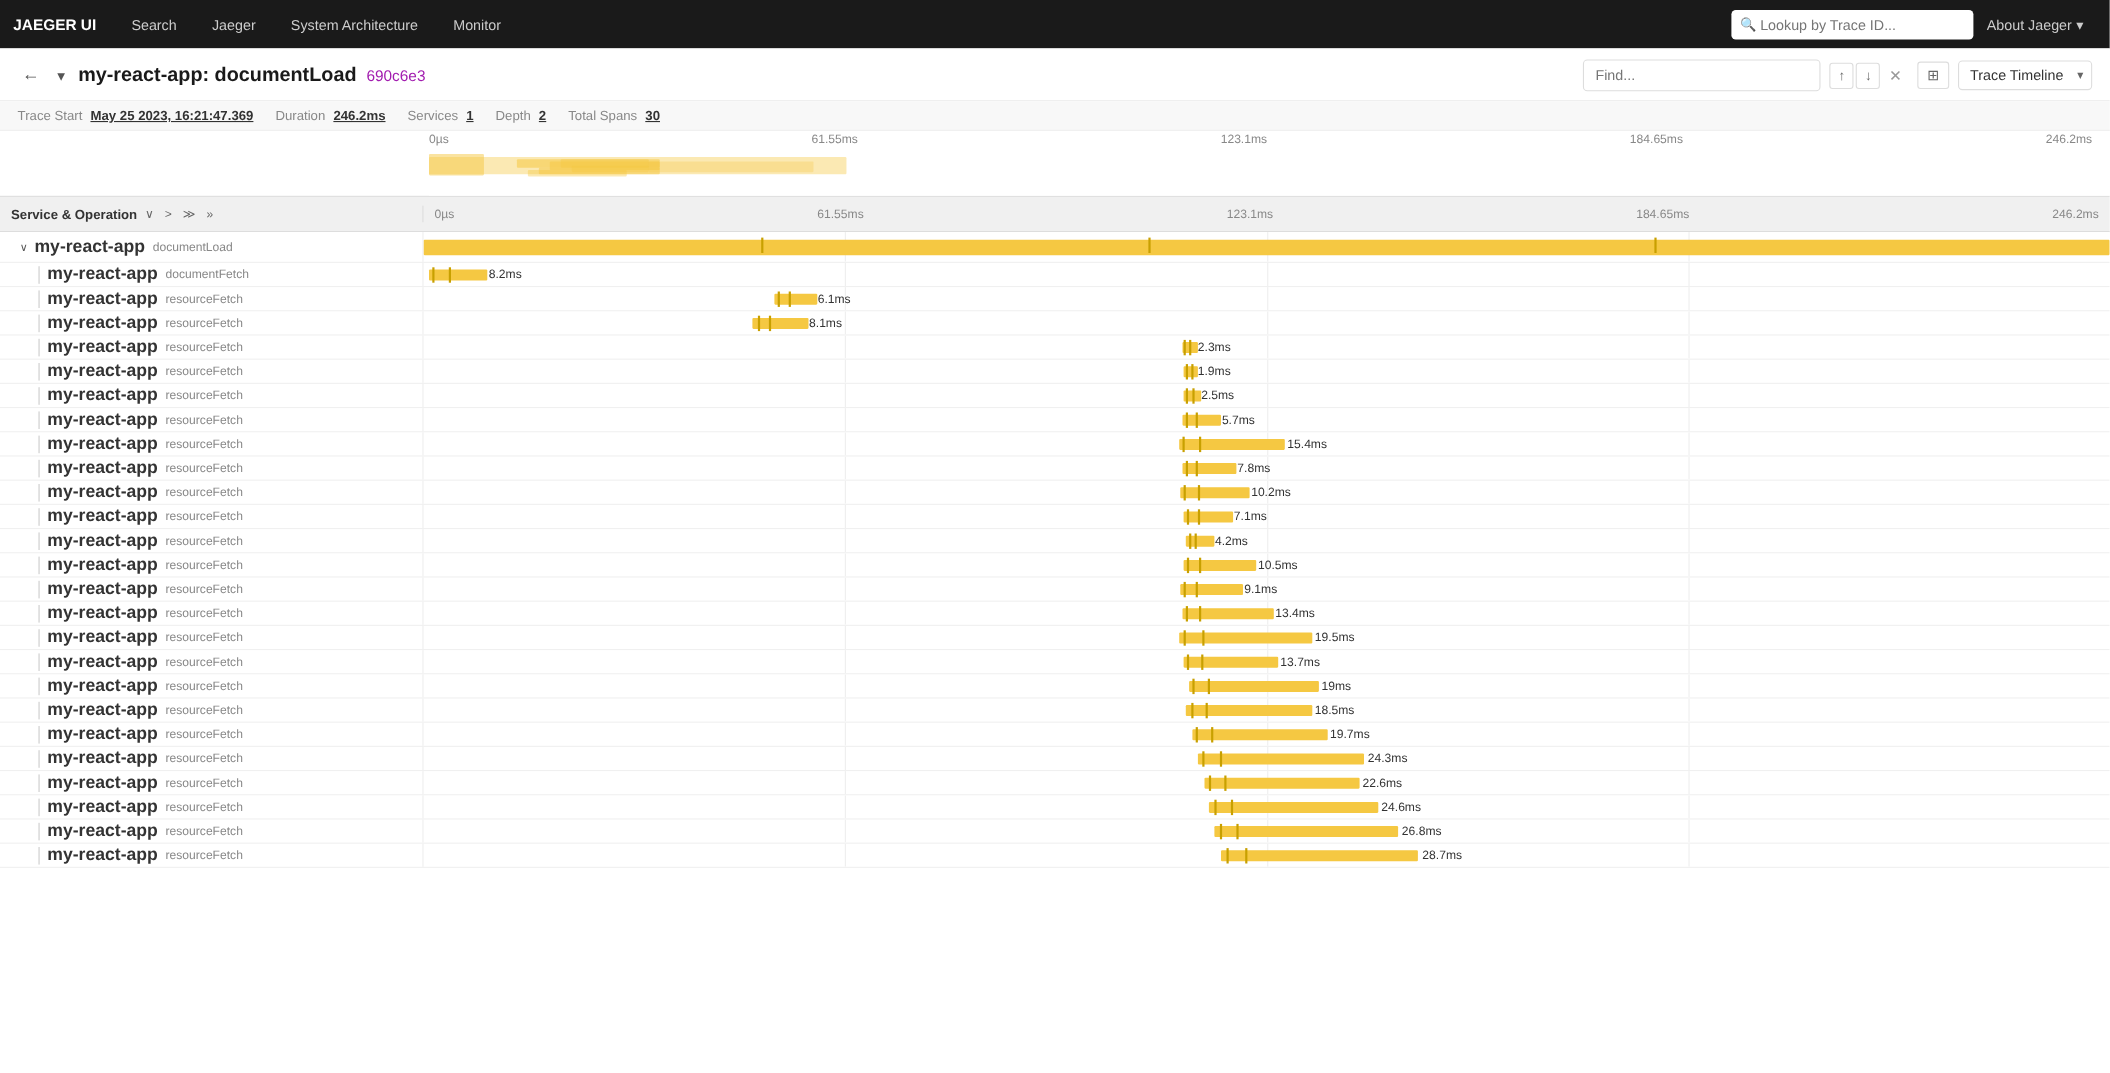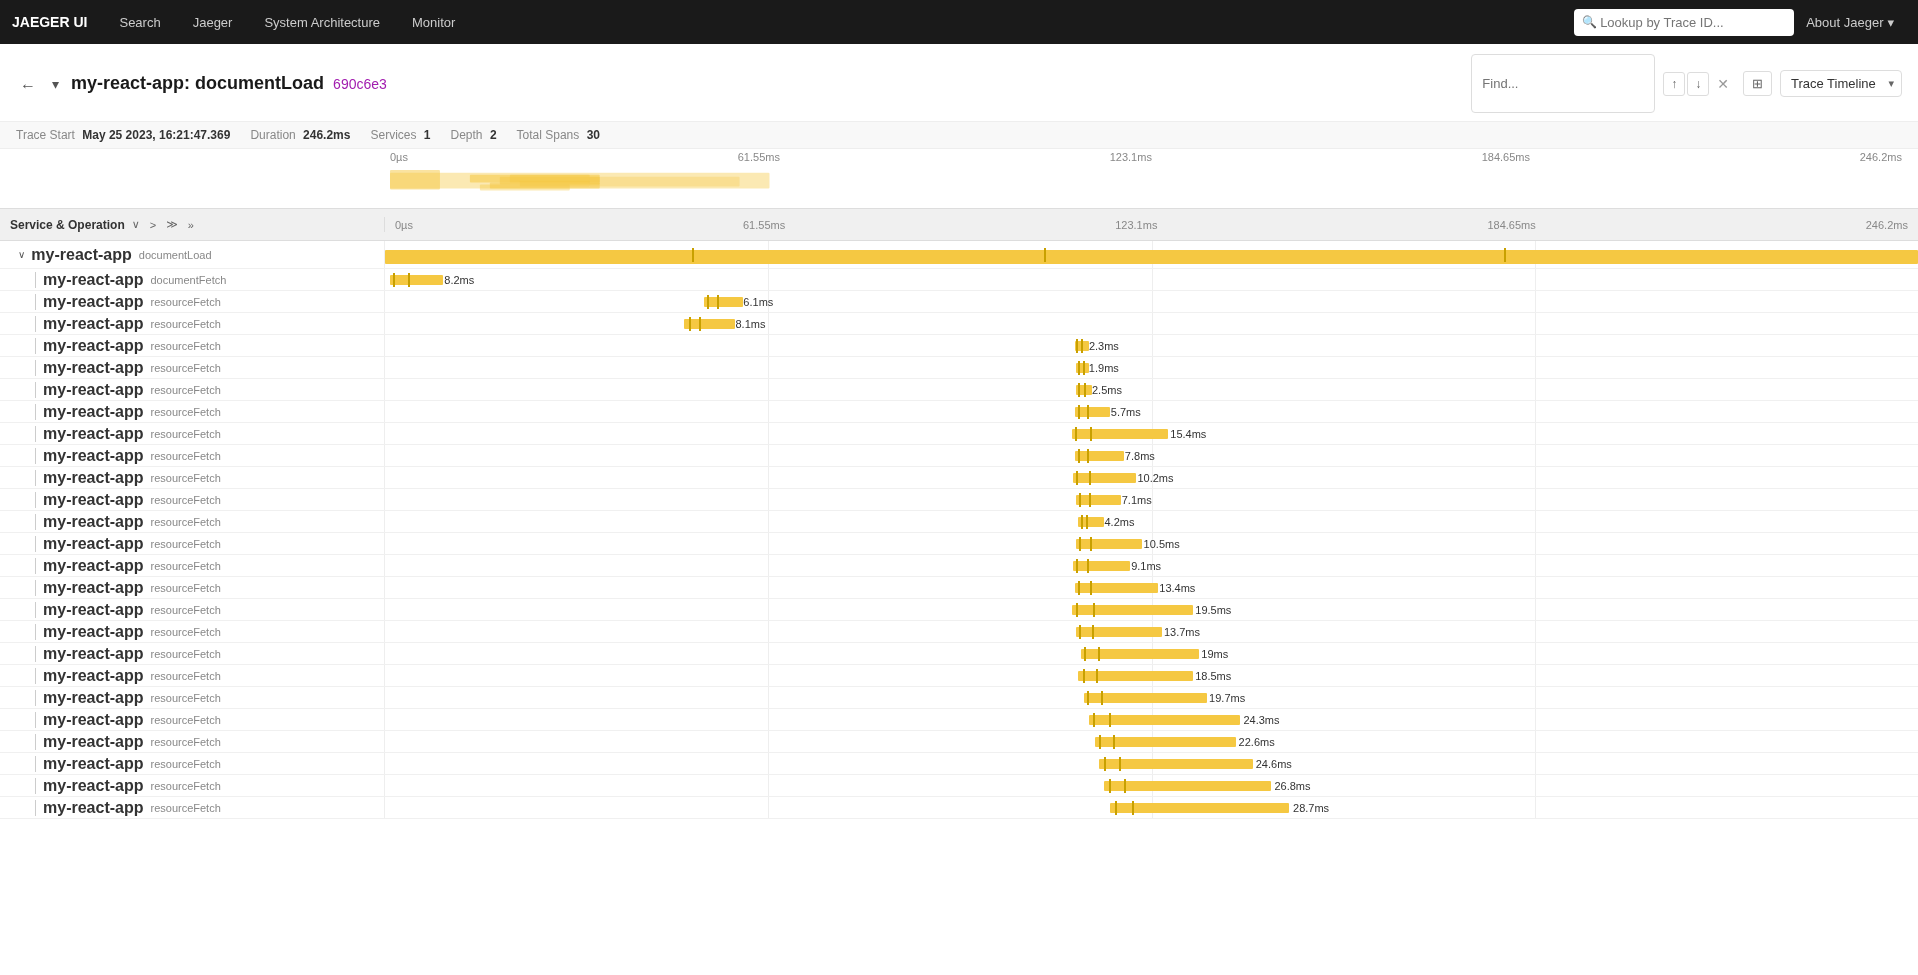--- a/index.html
+++ b/index.html
@@ -105,24 +105,24 @@
     }
     .trace-header-right {
       margin-left: auto;
       display: flex;
       align-items: center;
       gap: 8px;
     }
     .find-input {
       border: 1px solid #ddd;
       border-radius: 4px;
-      padding: 21px 10px;
+      padding: 6px 10px;
       font-size: 13px;
       color: #999;
-      width: 184px;
+      width: 216px;
       outline: none;
     }
     .find-actions {
       display: flex;
       align-items: center;
       gap: 2px;
     }
     .find-btn {
       background: none;
       border: 1px solid #ddd;
@@ -179,21 +179,21 @@
       padding: 6px 16px;
       background: #f8f8f8;
       border-bottom: 1px solid #eee;
       font-size: 12px;
       color: #555;
       display: flex;
       gap: 20px;
       align-items: center;
     }
     .trace-meta span { color: #888; }
-    .trace-meta strong { color: #333; font-weight: 600; }
+    .trace-meta strong { color: #333; font-weight: 600; text-decoration: underline; }
 
     
     .minimap-container {
       border-bottom: 1px solid #ddd;
       background: #fff;
       position: relative;
       height: 60px;
       overflow: hidden;
     }
     .minimap-timescale {
@@ -313,21 +313,21 @@
       height: 100%;
       overflow: hidden;
     }
 
     .span-bar-container {
       position: absolute;
       top: 50%;
       transform: translateY(-50%);
       height: 10px;
       display: flex;
-      align-items: flex-start;
+      align-items: center;
     }
     .span-bar {
       height: 10px;
       background: #f5c842;
       border-radius: 1px;
       position: relative;
     }
     .span-bar.root-bar {
       height: 14px;
       background: #f5c842;

